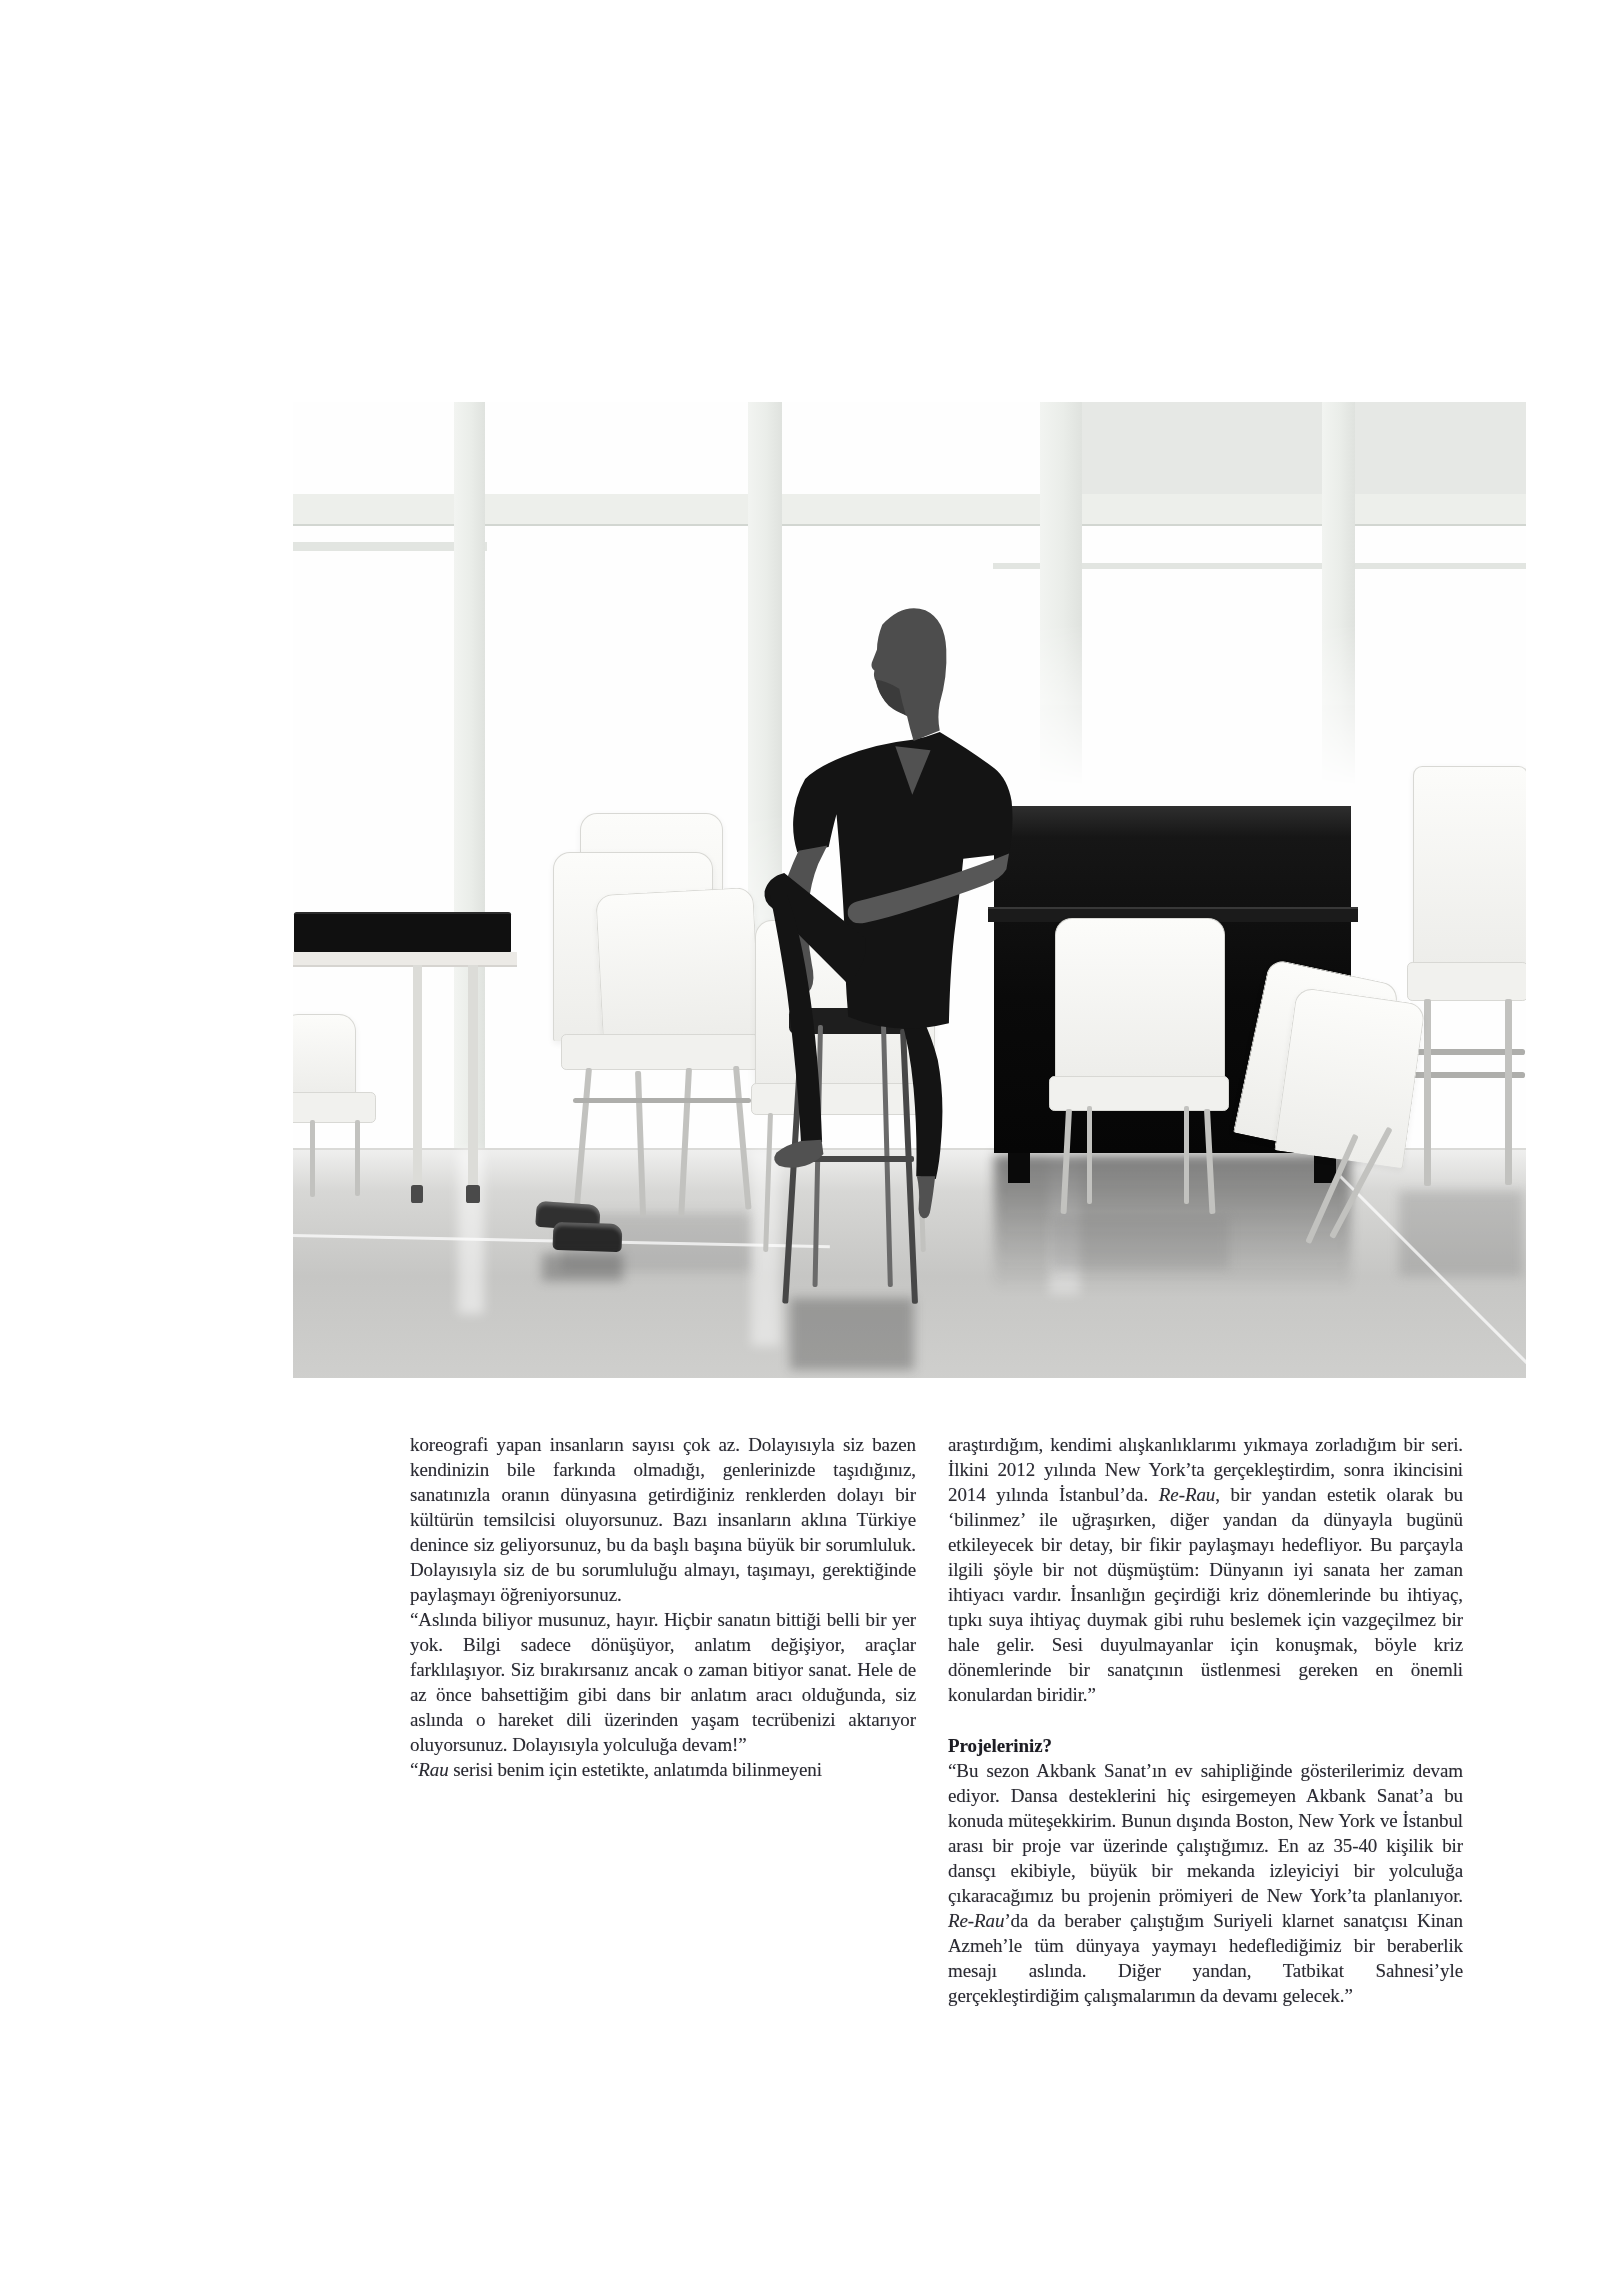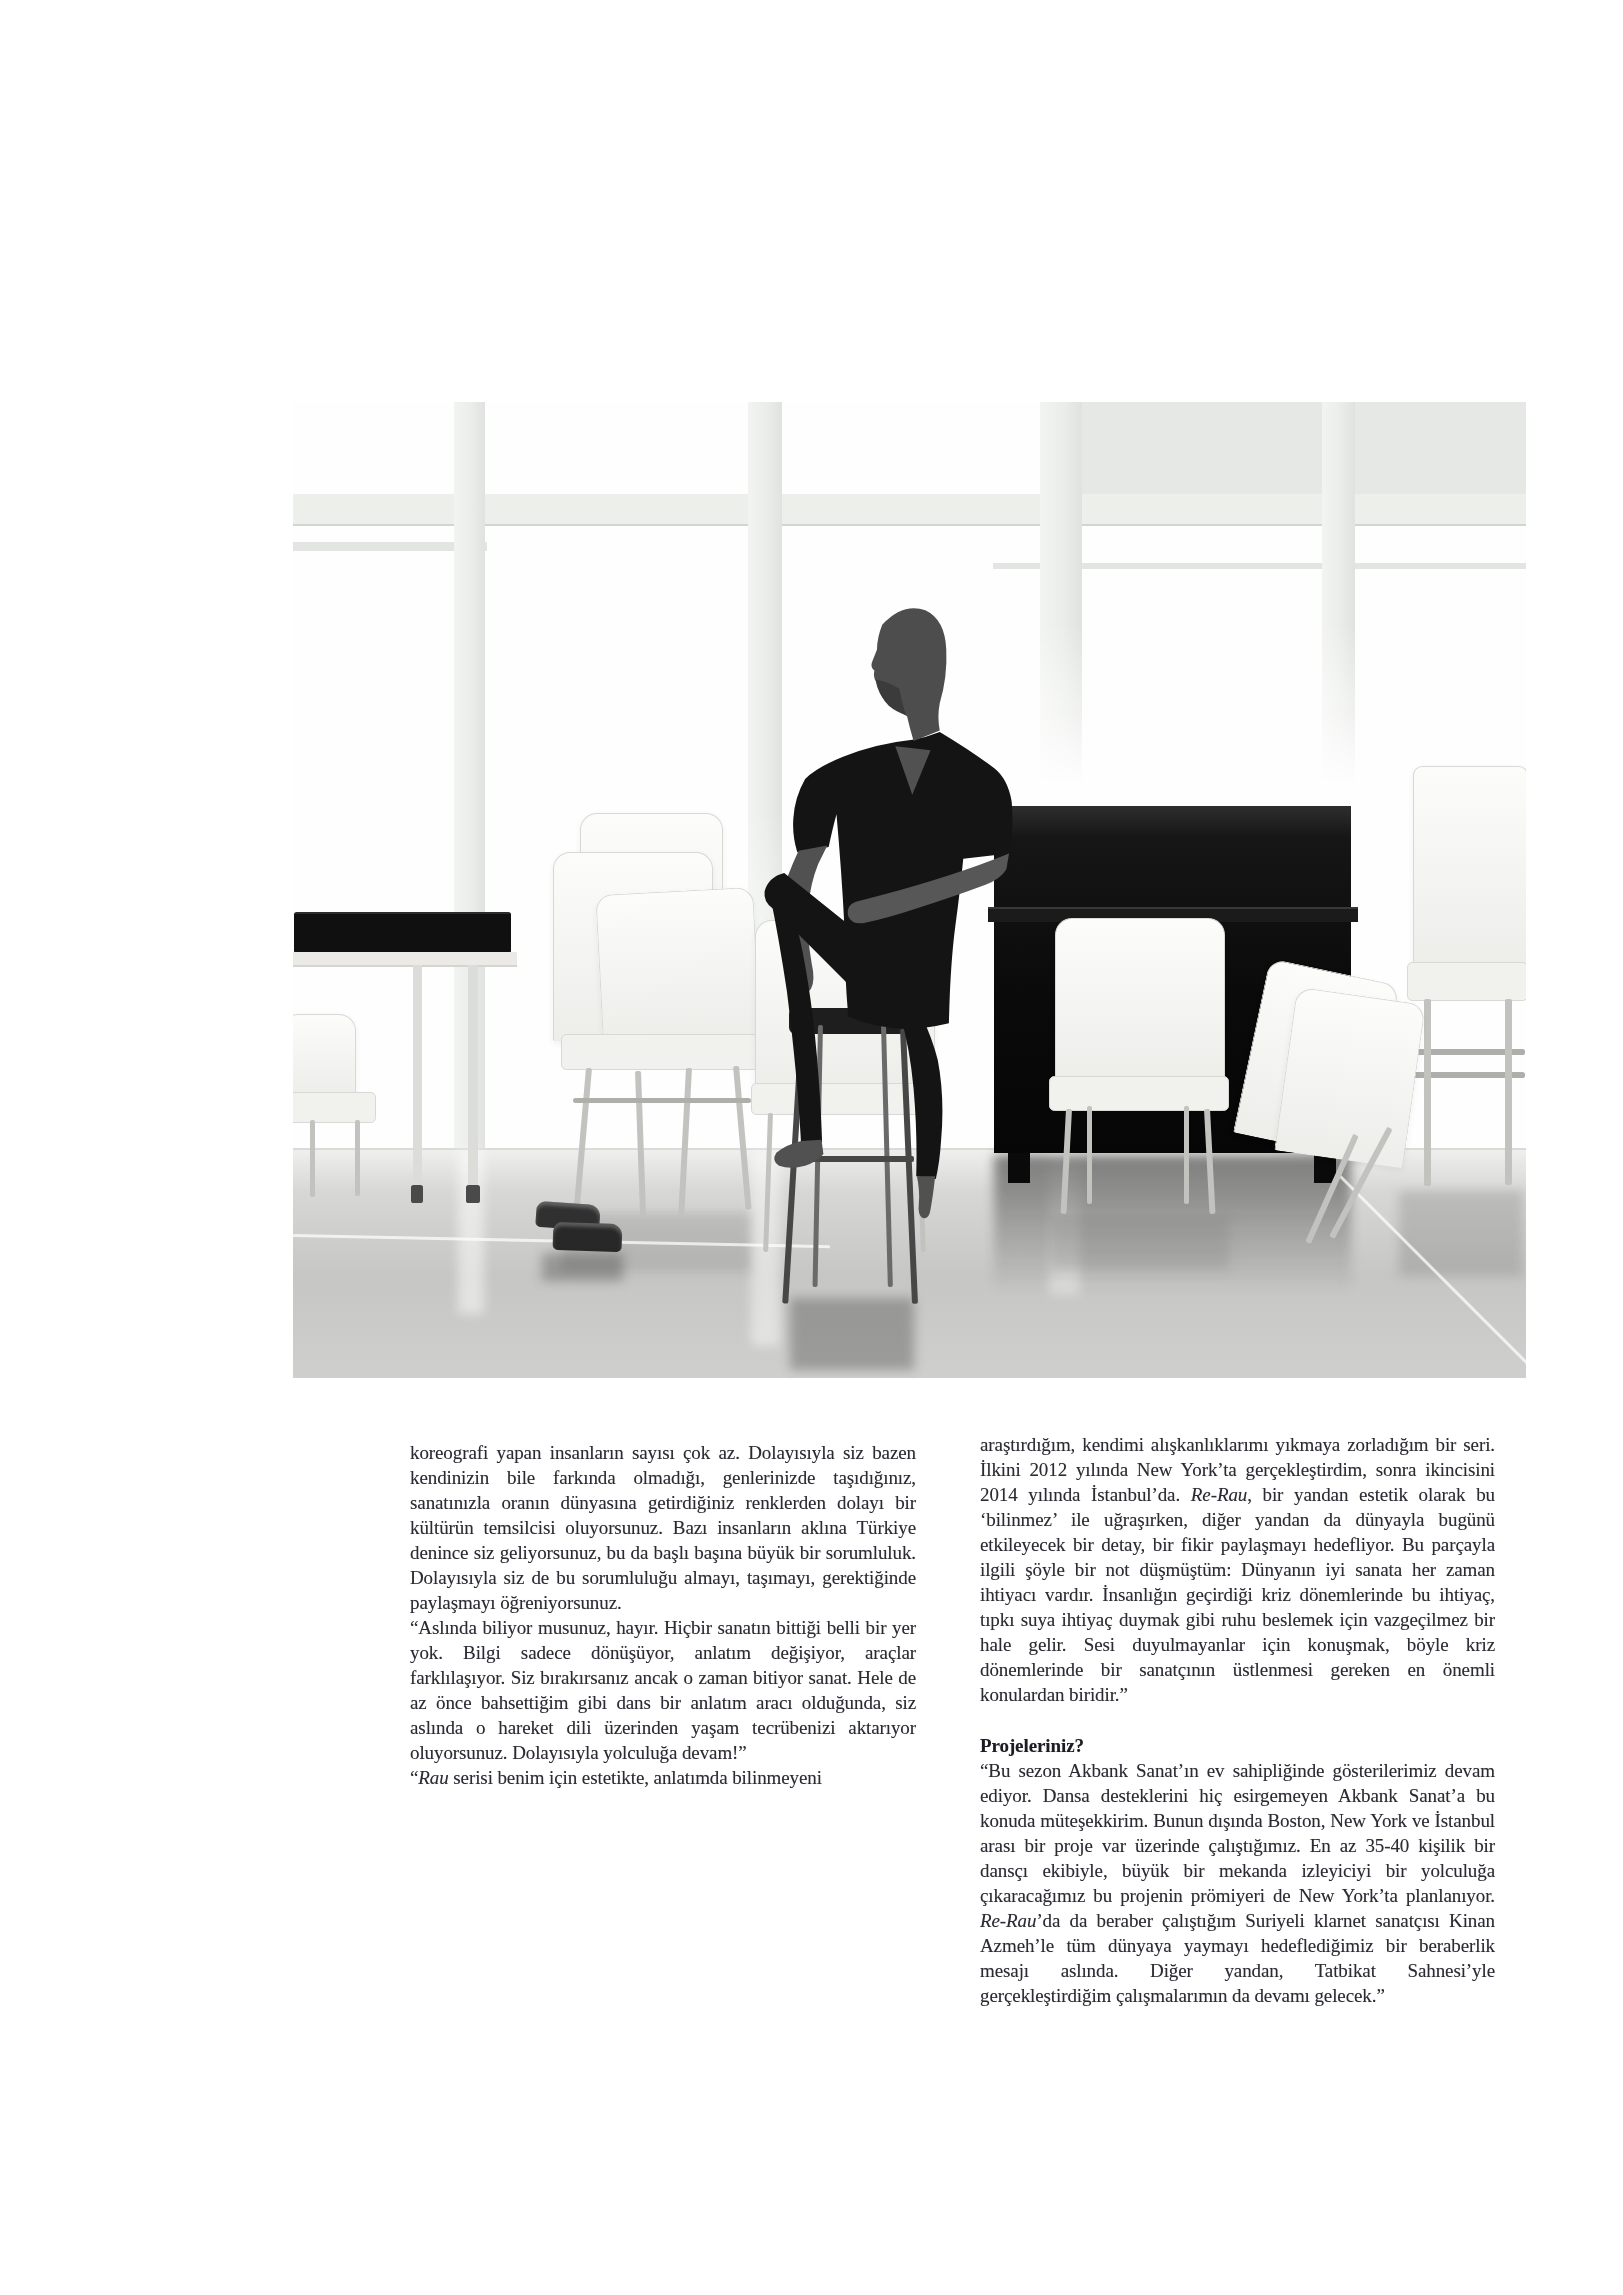--- a/index.html
+++ b/index.html
@@ -31,22 +31,22 @@
   .stool-leg.rear{background:#6a6a6a;}
   .keyboard{background:#101010;border-top:2.6px solid #2b2b2b;border-radius:2.6px;}
   .tabletop{background:#eceae6;border-bottom:2.6px solid #d6d4d0;}
   .table-leg{background:#dcdcd8;}
   .caster{background:#4a4a4a;border-radius:2.6px;}
   .shoe{background:var(--shoe);border-radius:9.2px 11.8px 5.2px 5.2px;box-shadow:inset 0 3.9px 3.9px rgba(255,255,255,.25);}
 
   
   .col{position:absolute;color:var(--text);font-size:19px;line-height:25px;text-align:justify;
        letter-spacing:-0.1px;text-shadow:0 0 0.7px rgba(40,40,50,.35);}
-  .col-left{left:410px;top:1432px;width:506px;margin-top:8px;}
-  .col-right{left:948px;top:1432px;width:515px;margin-left:32px;}
+  .col-left{left:410px;top:1432px;width:506px;}
+  .col-right{left:948px;top:1432px;width:515px;}
   .block{margin:0;}
   .question{font-weight:700;color:var(--text-bold);margin-top:26px;}
   .block i{font-style:italic;}
 </style>
 </head>
 <body>
 
 <div class="page">
 
   <div class="photo" role="img" aria-label="Black-and-white photograph: a bald, bearded dancer in a black T-shirt and leggings sits barefoot on a tall stool in a bright rehearsal studio with floor-to-ceiling windows, white stacking chairs, an upright piano, a table with a keyboard on it and a pair of shoes left on the reflective floor.">

